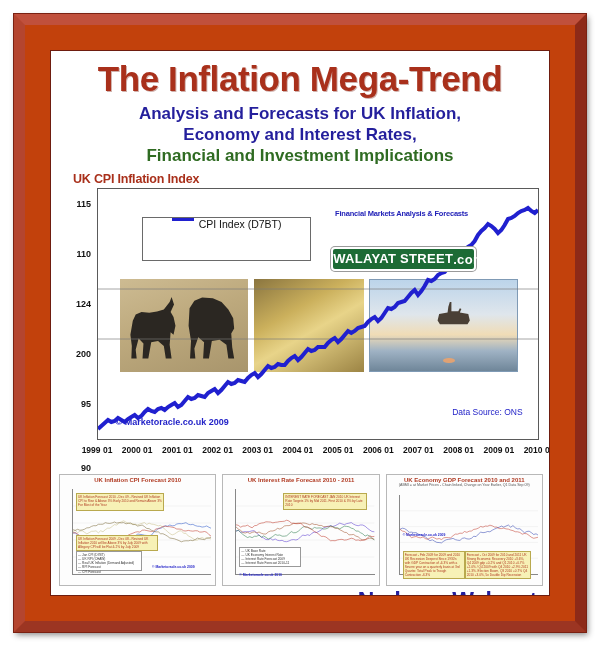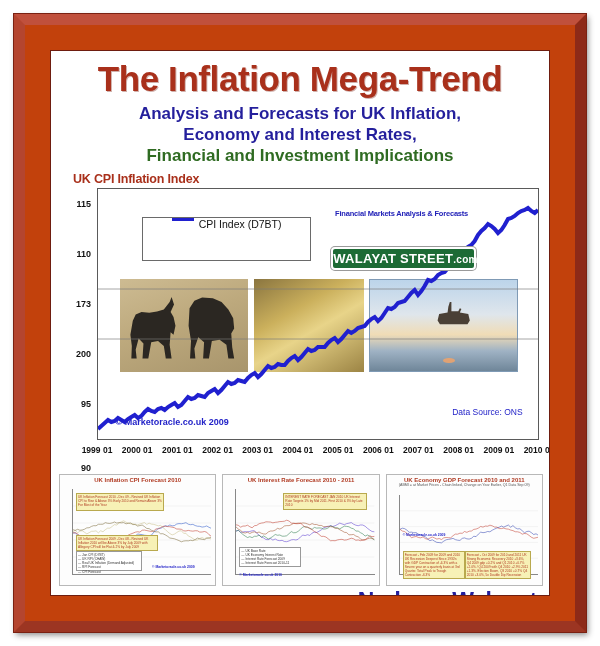--- a/index.html
+++ b/index.html
@@ -104,21 +104,21 @@
     color:#2222b8;font-weight:bold;font-size:7.5px;text-align:center;
     padding-top:12px;white-space:nowrap;letter-spacing:-.2px;
   }
   .logo-ws{
     position:absolute;left:53%;top:23%;width:32%;
     background:#1d6b35;border:2px solid #ffffff;border-radius:4px;
     box-shadow:0 0 0 1px #9a9a9a;
     color:#ffffff;font-weight:bold;font-size:13px;text-align:center;
     padding:2px 0;white-space:nowrap;letter-spacing:.3px;
   }
-  .logo-ws .dotcom{font-size:10px;vertical-align:middle;margin-top:40px;}
+  .logo-ws .dotcom{font-size:13px;vertical-align:middle;margin-top:40px;}
 
   .copy{position:absolute;left:4%;bottom:5%;font-size:9px;font-weight:bold;color:#2323c8;}
   .source{position:absolute;right:3.5%;bottom:9%;font-size:8.5px;color:#2323c8;}
 
   
   .minis{display:flex;gap:6px;margin:2px 6px 0 8px;height:112px;}
   .mini{flex:1;border:1px solid #b8b8b8;background:#fdfdfd;position:relative;overflow:hidden;}
   .mini-title{font-size:6px;font-weight:bold;color:#b03a22;text-align:center;
     padding-top:2px;white-space:nowrap;overflow:hidden;}
   .mini-sub{font-size:3.6px;color:#555;text-align:center;white-space:nowrap;overflow:hidden;}
@@ -148,21 +148,21 @@
       <div class="sub sub2">Economy and Interest Rates,</div>
       <div class="sub sub3">Financial and Investment Implications</div>
 
       <div class="chart-wrap">
         <div class="chart-title">UK CPI Inflation Index</div>
 
         <div class="yaxis">
             <div class="ytick" style="top: 280px;">90</div>
             <div class="ytick" style="top: 216px;">95</div>
             <div class="ytick" style="top: 166px;">200</div>
-            <div class="ytick" style="top: 116px;">173</div>
+            <div class="ytick" style="top: 116px;">124</div>
             <div class="ytick" style="top: 66px;">110</div>
             <div class="ytick" style="top: 16px;">115</div>
           </div>
         <div class="plot-box">
 
           <div class="photo ph-bull">
             <div class="bull"></div>
             <div class="bear"></div>
           </div>
           <div class="photo ph-gold"></div>

